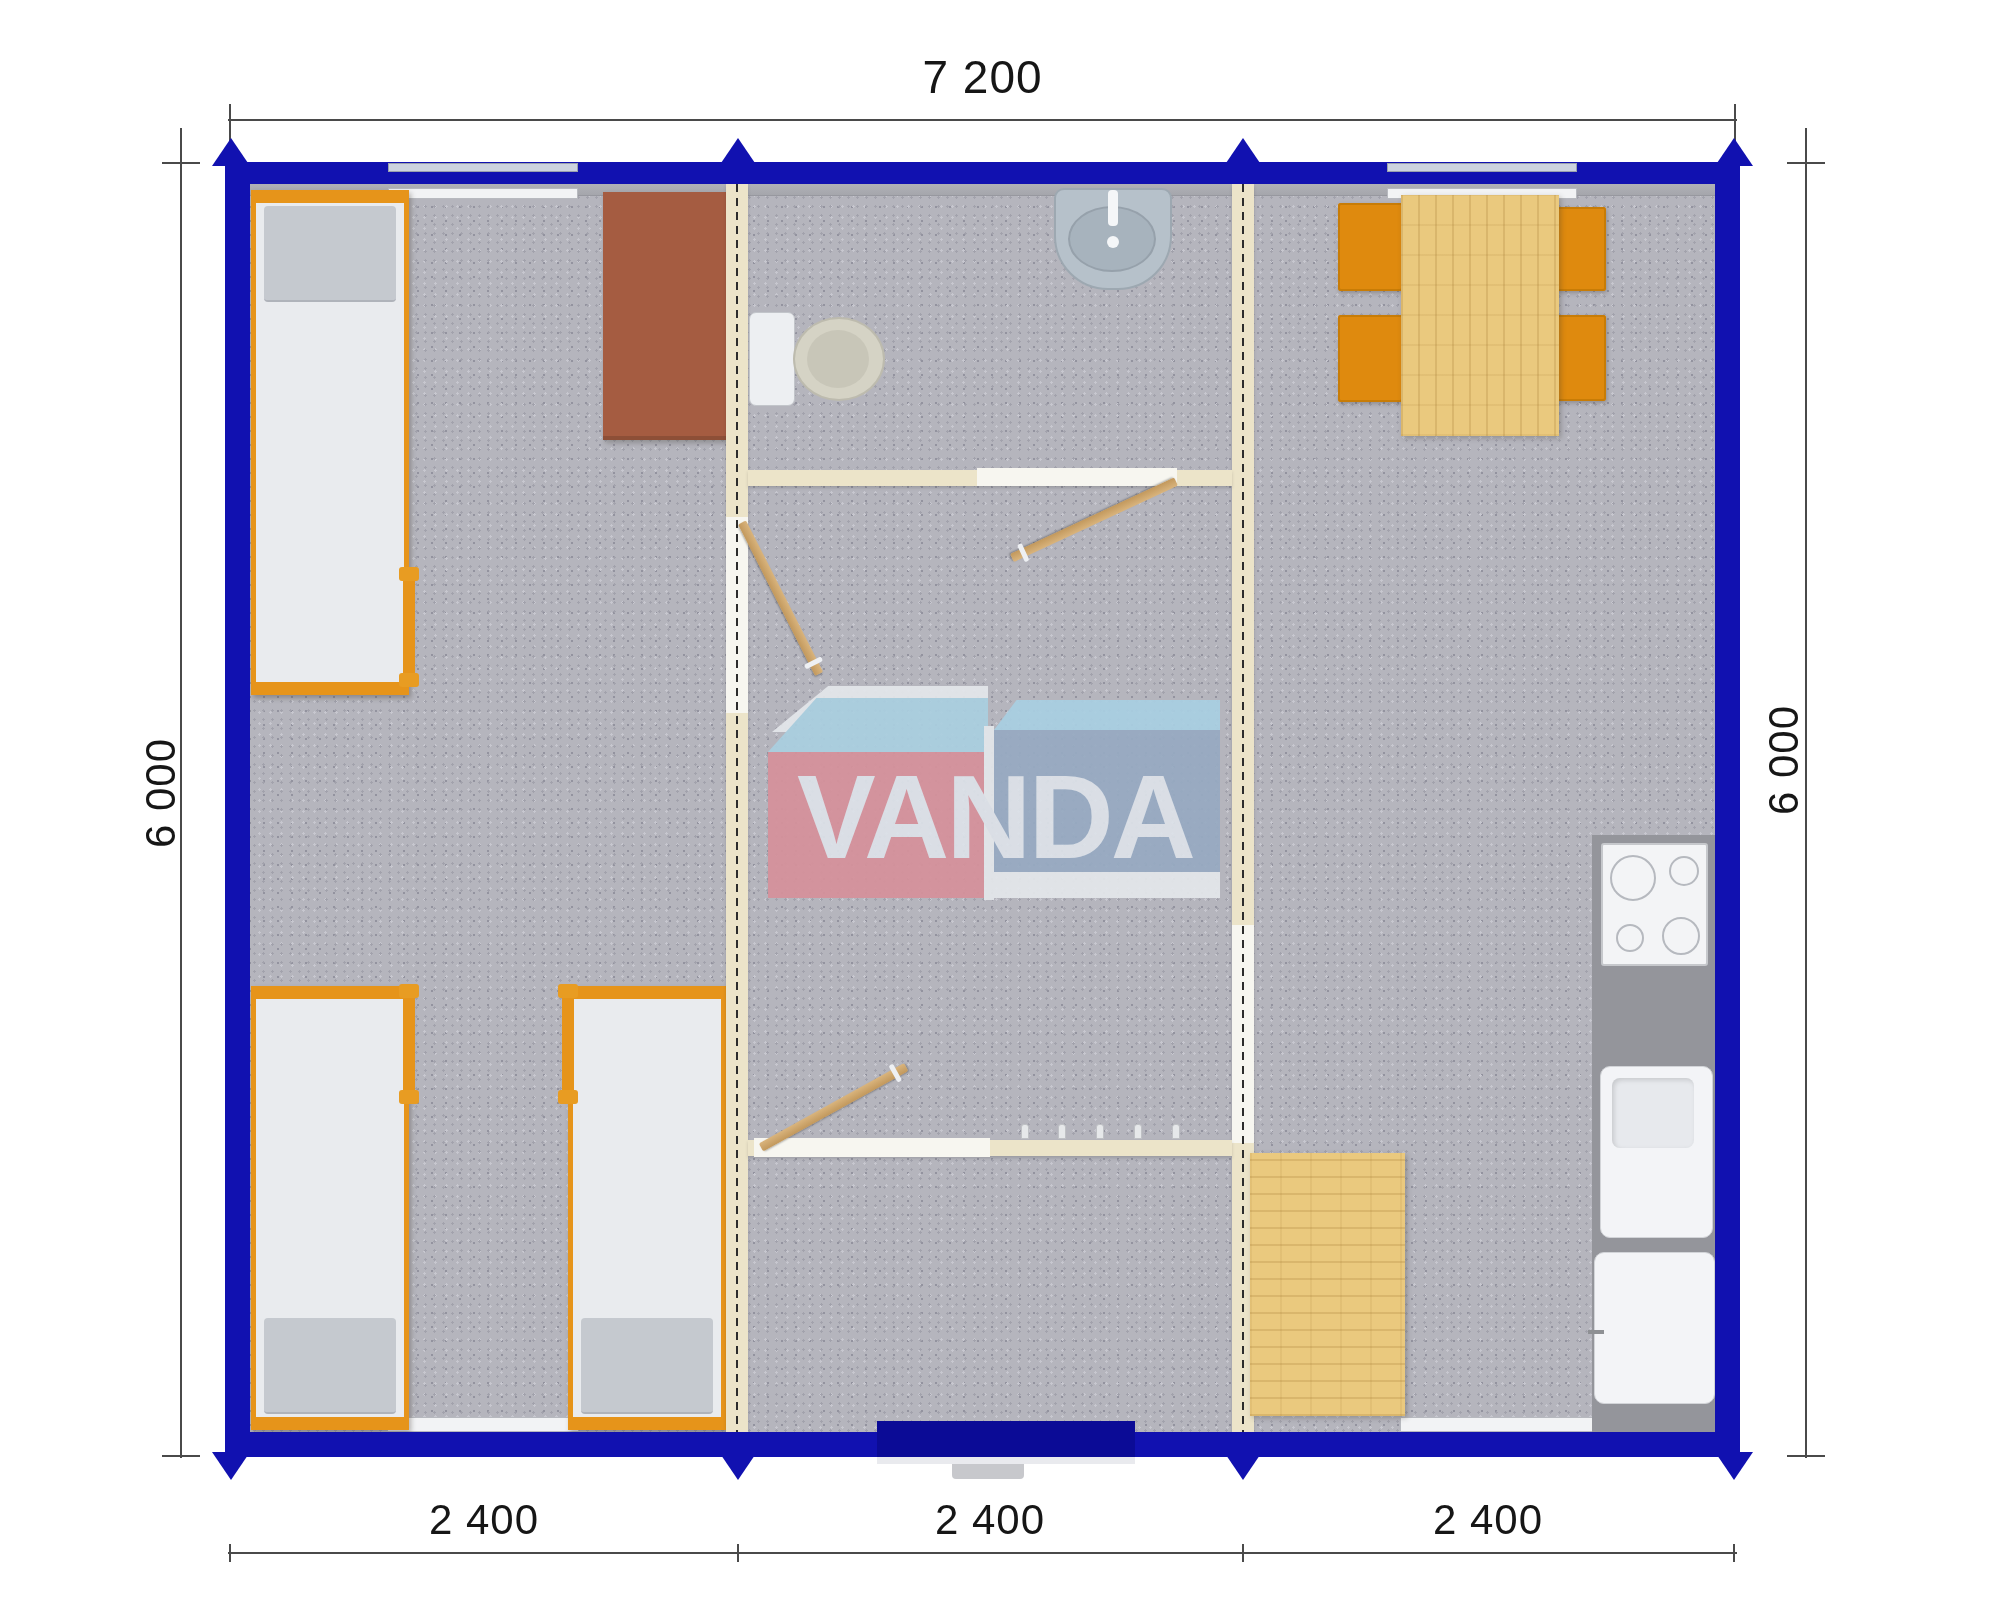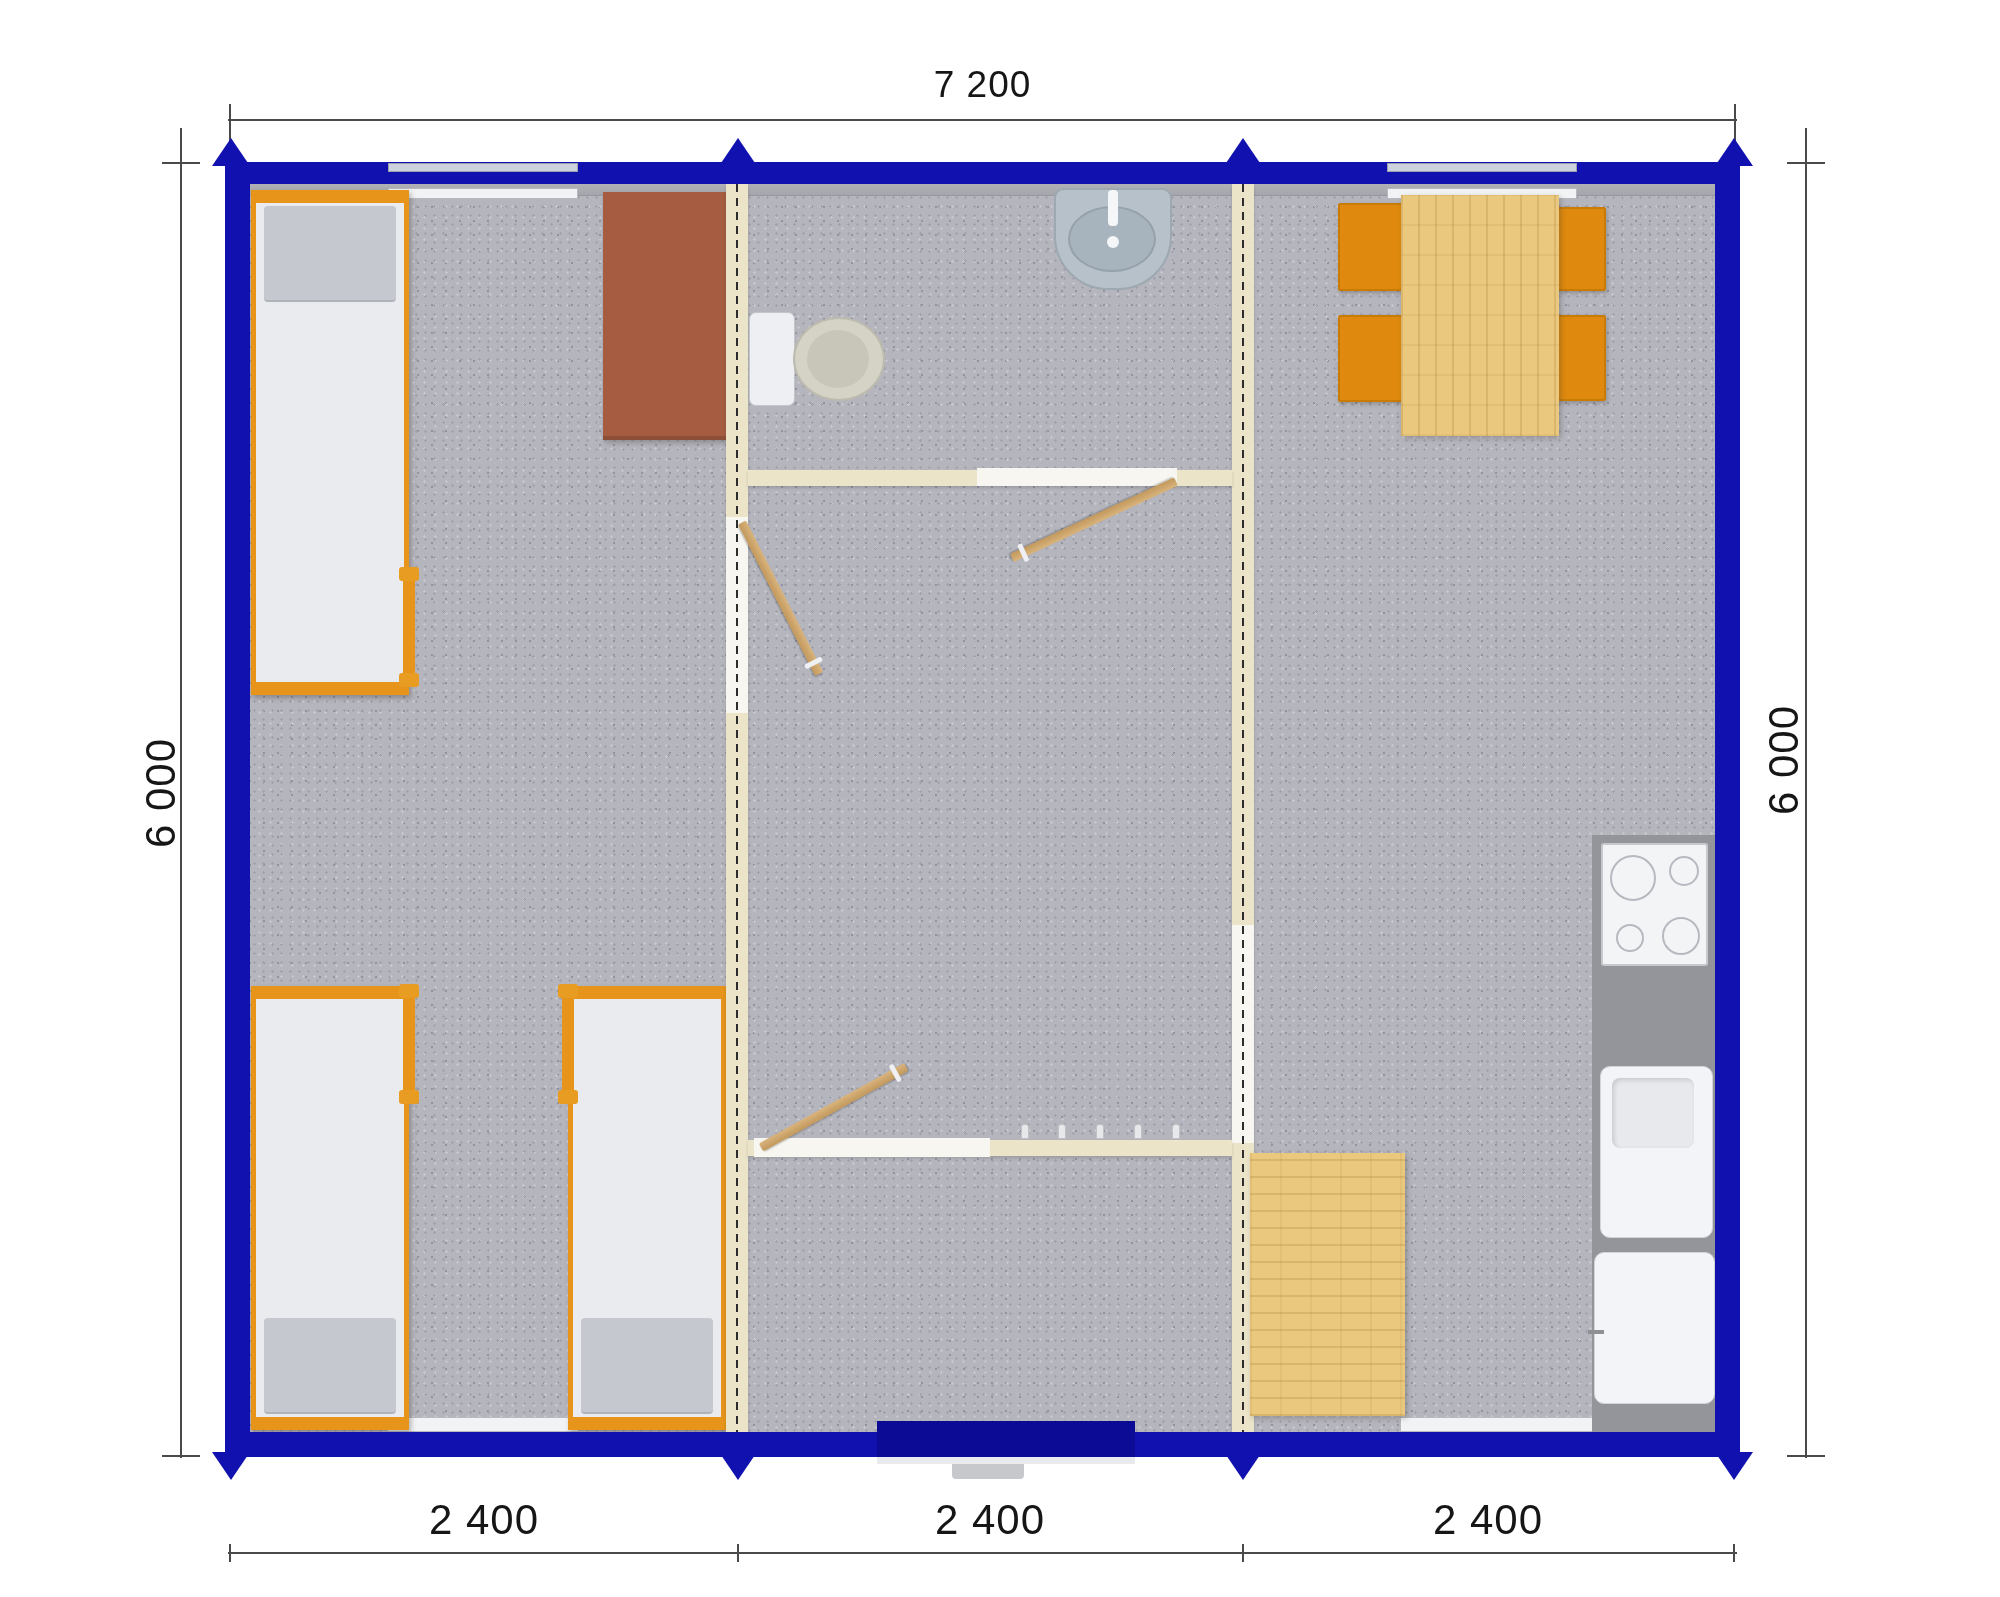--- a/index.html
+++ b/index.html
@@ -66,21 +66,21 @@
   .logo-letters{font-size:118px;line-height:1;font-weight:700;color:#dde2e9;text-align:center;letter-spacing:-3px;}
 </style>
 </head>
 <body>
 
 <div class="page">
 
   <div class="abs dim-line" style="left:228px;top:119px;width:1509px;height:2px;"></div>
   <div class="abs dim-line" style="left:229px;top:104px;width:2px;height:60px;"></div>
   <div class="abs dim-line" style="left:1734px;top:104px;width:2px;height:60px;"></div>
-  <div class="abs dim-center dim-text" style="left:228px;top:58px;width:1509px;height:54px;font-size:37px;">7 200</div>
+  <div class="abs dim-center dim-text" style="left:228px;top:50px;width:1509px;height:54px;font-size:46px;">7 200</div>
 
   <div class="abs dim-line" style="left:180px;top:128px;width:2px;height:1330px;"></div>
   <div class="abs dim-line" style="left:162px;top:162px;width:38px;height:2px;"></div>
   <div class="abs dim-line" style="left:162px;top:1455px;width:38px;height:2px;"></div>
   <div class="abs dim-center dim-text rot" style="left:91px;top:769px;width:140px;height:48px;">6 000</div>
 
   <div class="abs dim-line" style="left:1805px;top:128px;width:2px;height:1330px;"></div>
   <div class="abs dim-line" style="left:1787px;top:162px;width:38px;height:2px;"></div>
   <div class="abs dim-line" style="left:1787px;top:1455px;width:38px;height:2px;"></div>
   <div class="abs dim-center dim-text rot" style="left:1714px;top:736px;width:140px;height:48px;">6 000</div>
@@ -170,20 +170,30 @@
   <div class="abs burner" style="left:1669px;top:856px;width:30px;height:30px;"></div>
   <div class="abs burner" style="left:1616px;top:924px;width:28px;height:28px;"></div>
   <div class="abs burner" style="left:1662px;top:917px;width:38px;height:38px;"></div>
   <div class="abs kunit" style="left:1600px;top:1066px;width:113px;height:172px;"></div>
   <div class="abs basin" style="left:1612px;top:1078px;width:82px;height:70px;"></div>
   <div class="abs kunit" style="left:1594px;top:1252px;width:121px;height:152px;"></div>
   <div class="abs" style="left:1588px;top:1330px;width:16px;height:4px;background:#8e9094;"></div>
 
   <div class="abs wood-v" style="left:1250px;top:1153px;width:155px;height:263px;"></div>
 
+  <div class="abs logo" style="left:755px;top:680px;width:480px;height:230px;">
+    <div class="abs" style="left:17px;top:6px;width:216px;height:46px;background:#e4e7eb;clip-path:polygon(26% 0,100% 0,100% 100%,0 100%);"></div>
+    <div class="abs" style="left:13px;top:18px;width:220px;height:54px;background:#aacfe0;clip-path:polygon(22% 0,100% 0,100% 100%,0 100%);"></div>
+    <div class="abs" style="left:239px;top:20px;width:226px;height:30px;background:#a9cfe2;clip-path:polygon(10% 0,100% 0,100% 100%,0 100%);"></div>
+    <div class="abs" style="left:233px;top:50px;width:232px;height:146px;background:#97aac2;"></div>
+    <div class="abs" style="left:205px;top:192px;width:260px;height:26px;background:#e4e7eb;clip-path:polygon(11% 0,100% 0,100% 100%,0 100%);"></div>
+    <div class="abs" style="left:13px;top:72px;width:220px;height:146px;background:#d6919b;"></div>
+    <div class="abs" style="left:229px;top:46px;width:10px;height:174px;background:#e4e7eb;"></div>
+    <div class="abs logo-letters" style="left:15px;top:78px;width:450px;">VANDA</div>
+  </div>
 
   <div class="abs wall" style="left:225px;top:162px;width:1515px;height:22px;"></div>
   <div class="abs glass" style="left:388px;top:163px;width:190px;height:9px;"></div>
   <div class="abs glass" style="left:1387px;top:163px;width:190px;height:9px;"></div>
   <div class="abs wall" style="left:225px;top:1432px;width:1515px;height:25px;"></div>
   <div class="abs wall" style="left:225px;top:162px;width:25px;height:1295px;"></div>
   <div class="abs wall" style="left:1715px;top:162px;width:25px;height:1295px;"></div>
 
   <div class="abs" style="left:877px;top:1421px;width:258px;height:36px;background:#0b0b96;"></div>
   <div class="abs" style="left:877px;top:1457px;width:258px;height:7px;background:#e9eaee;"></div>

